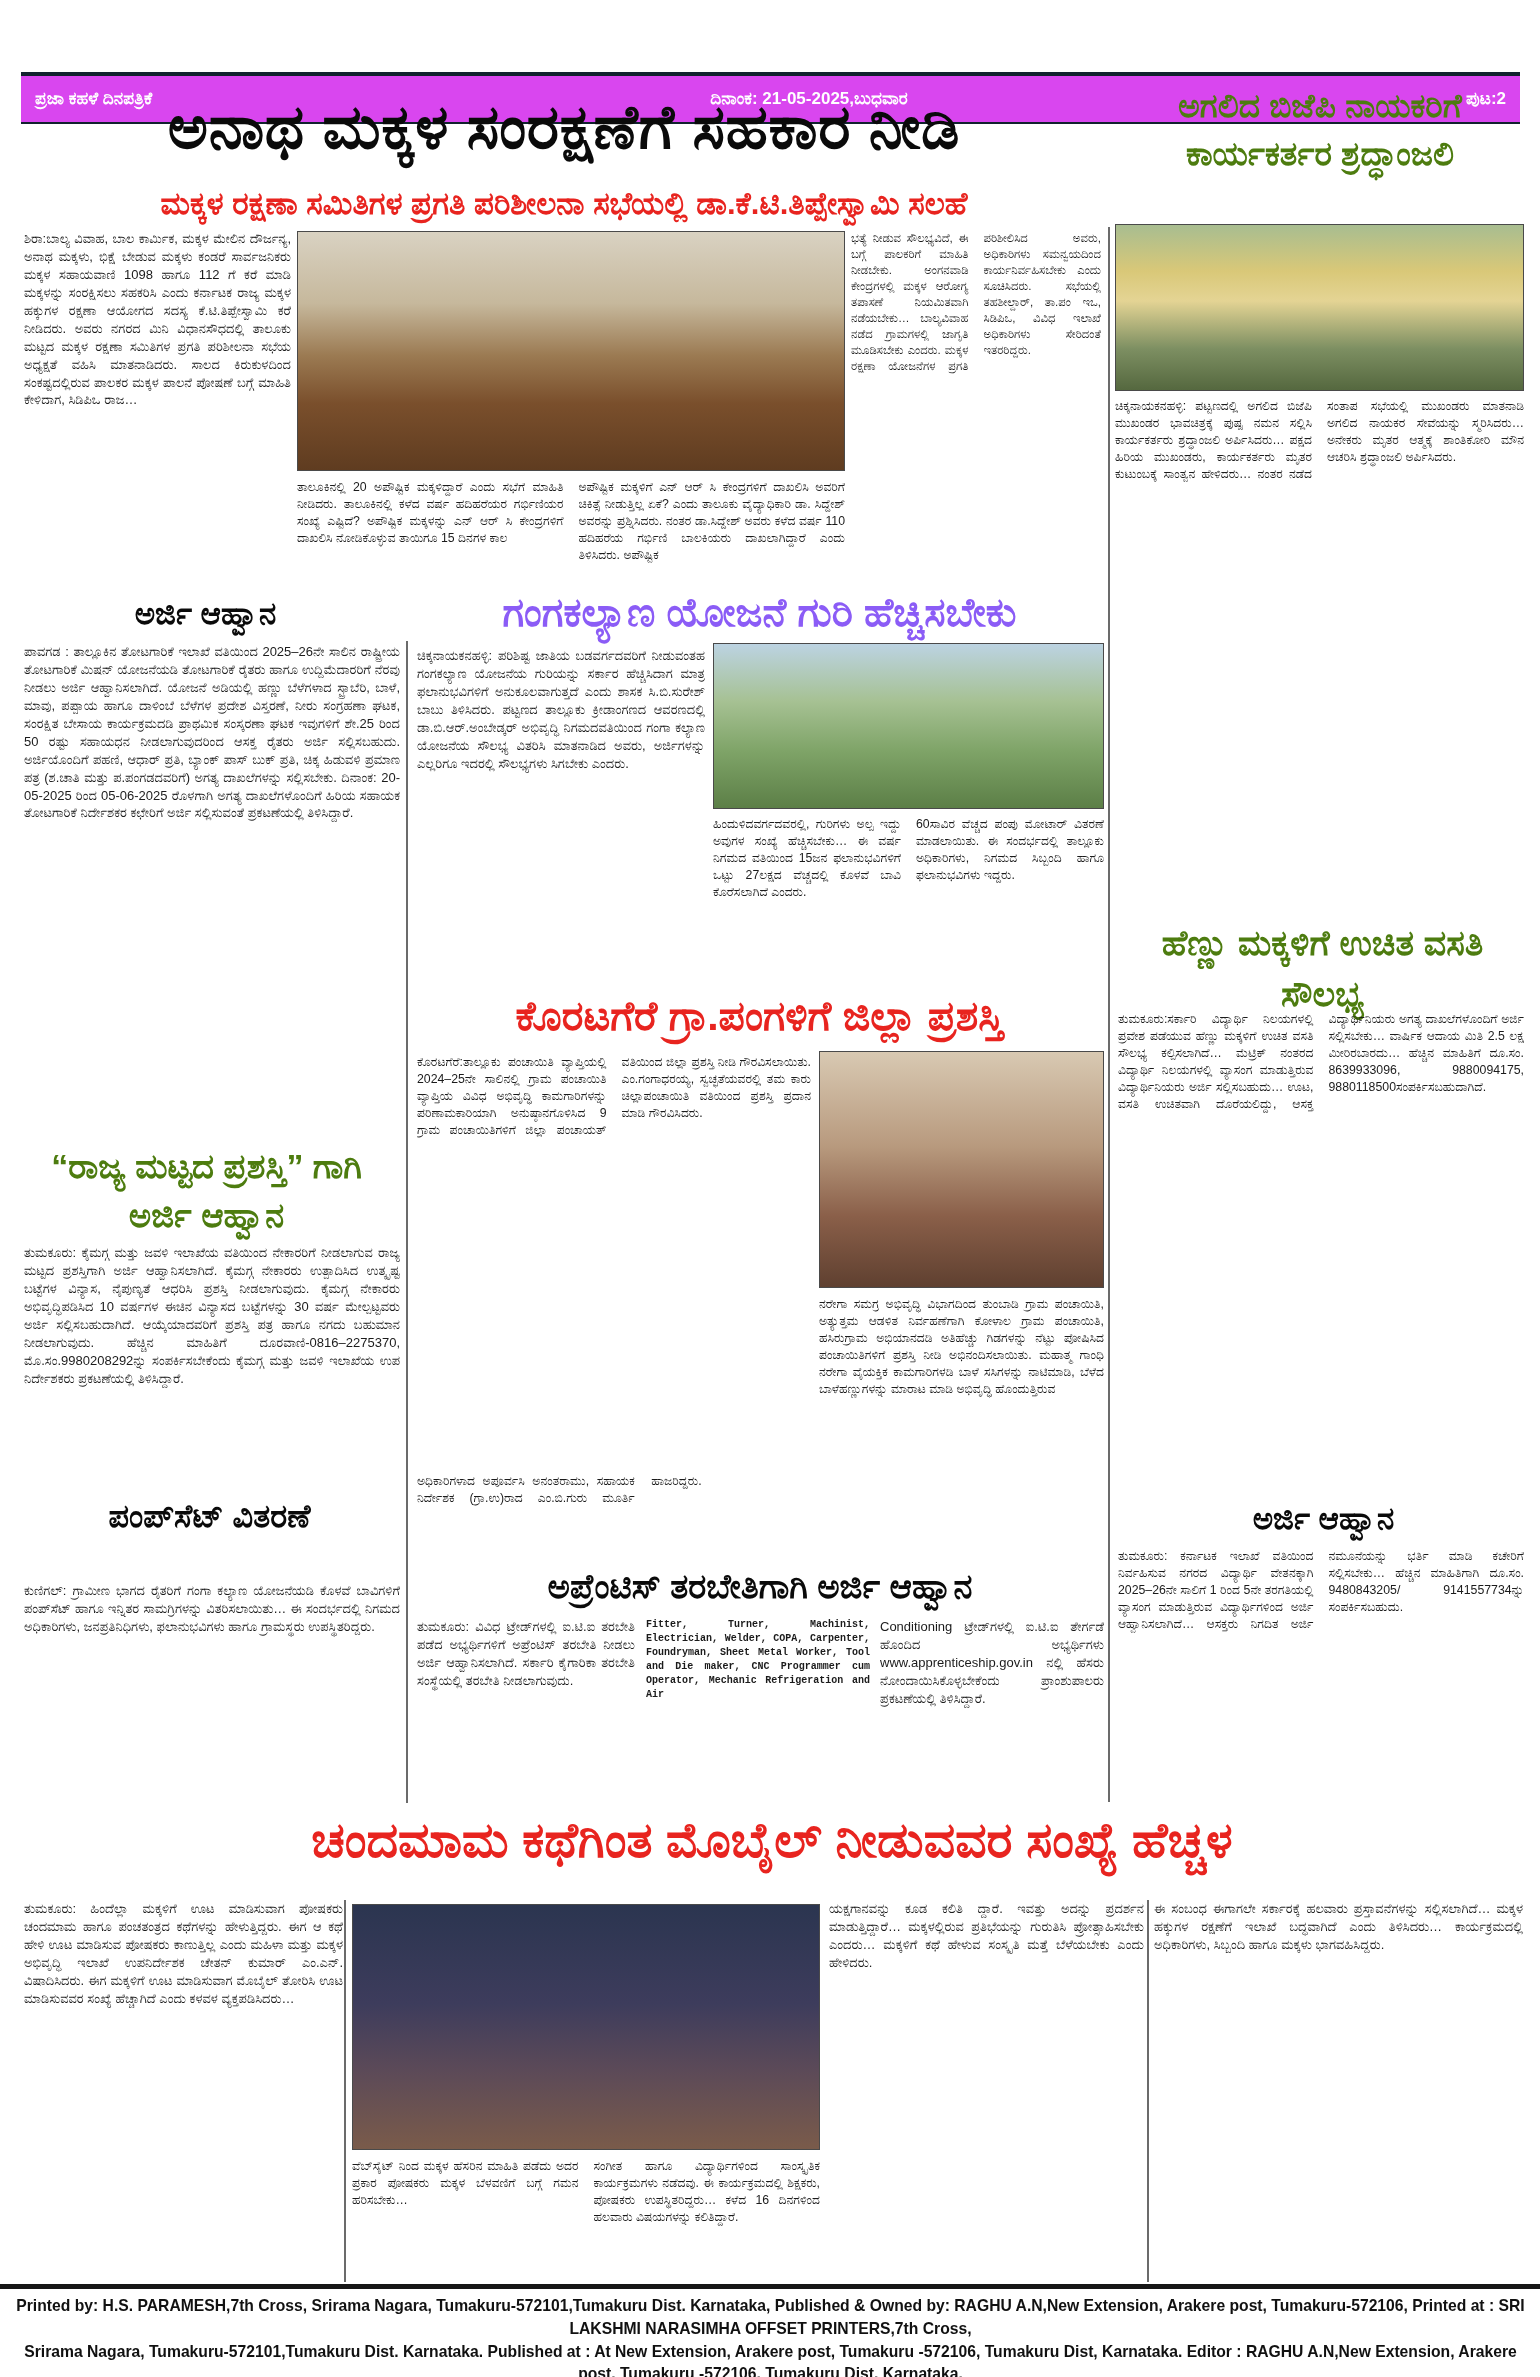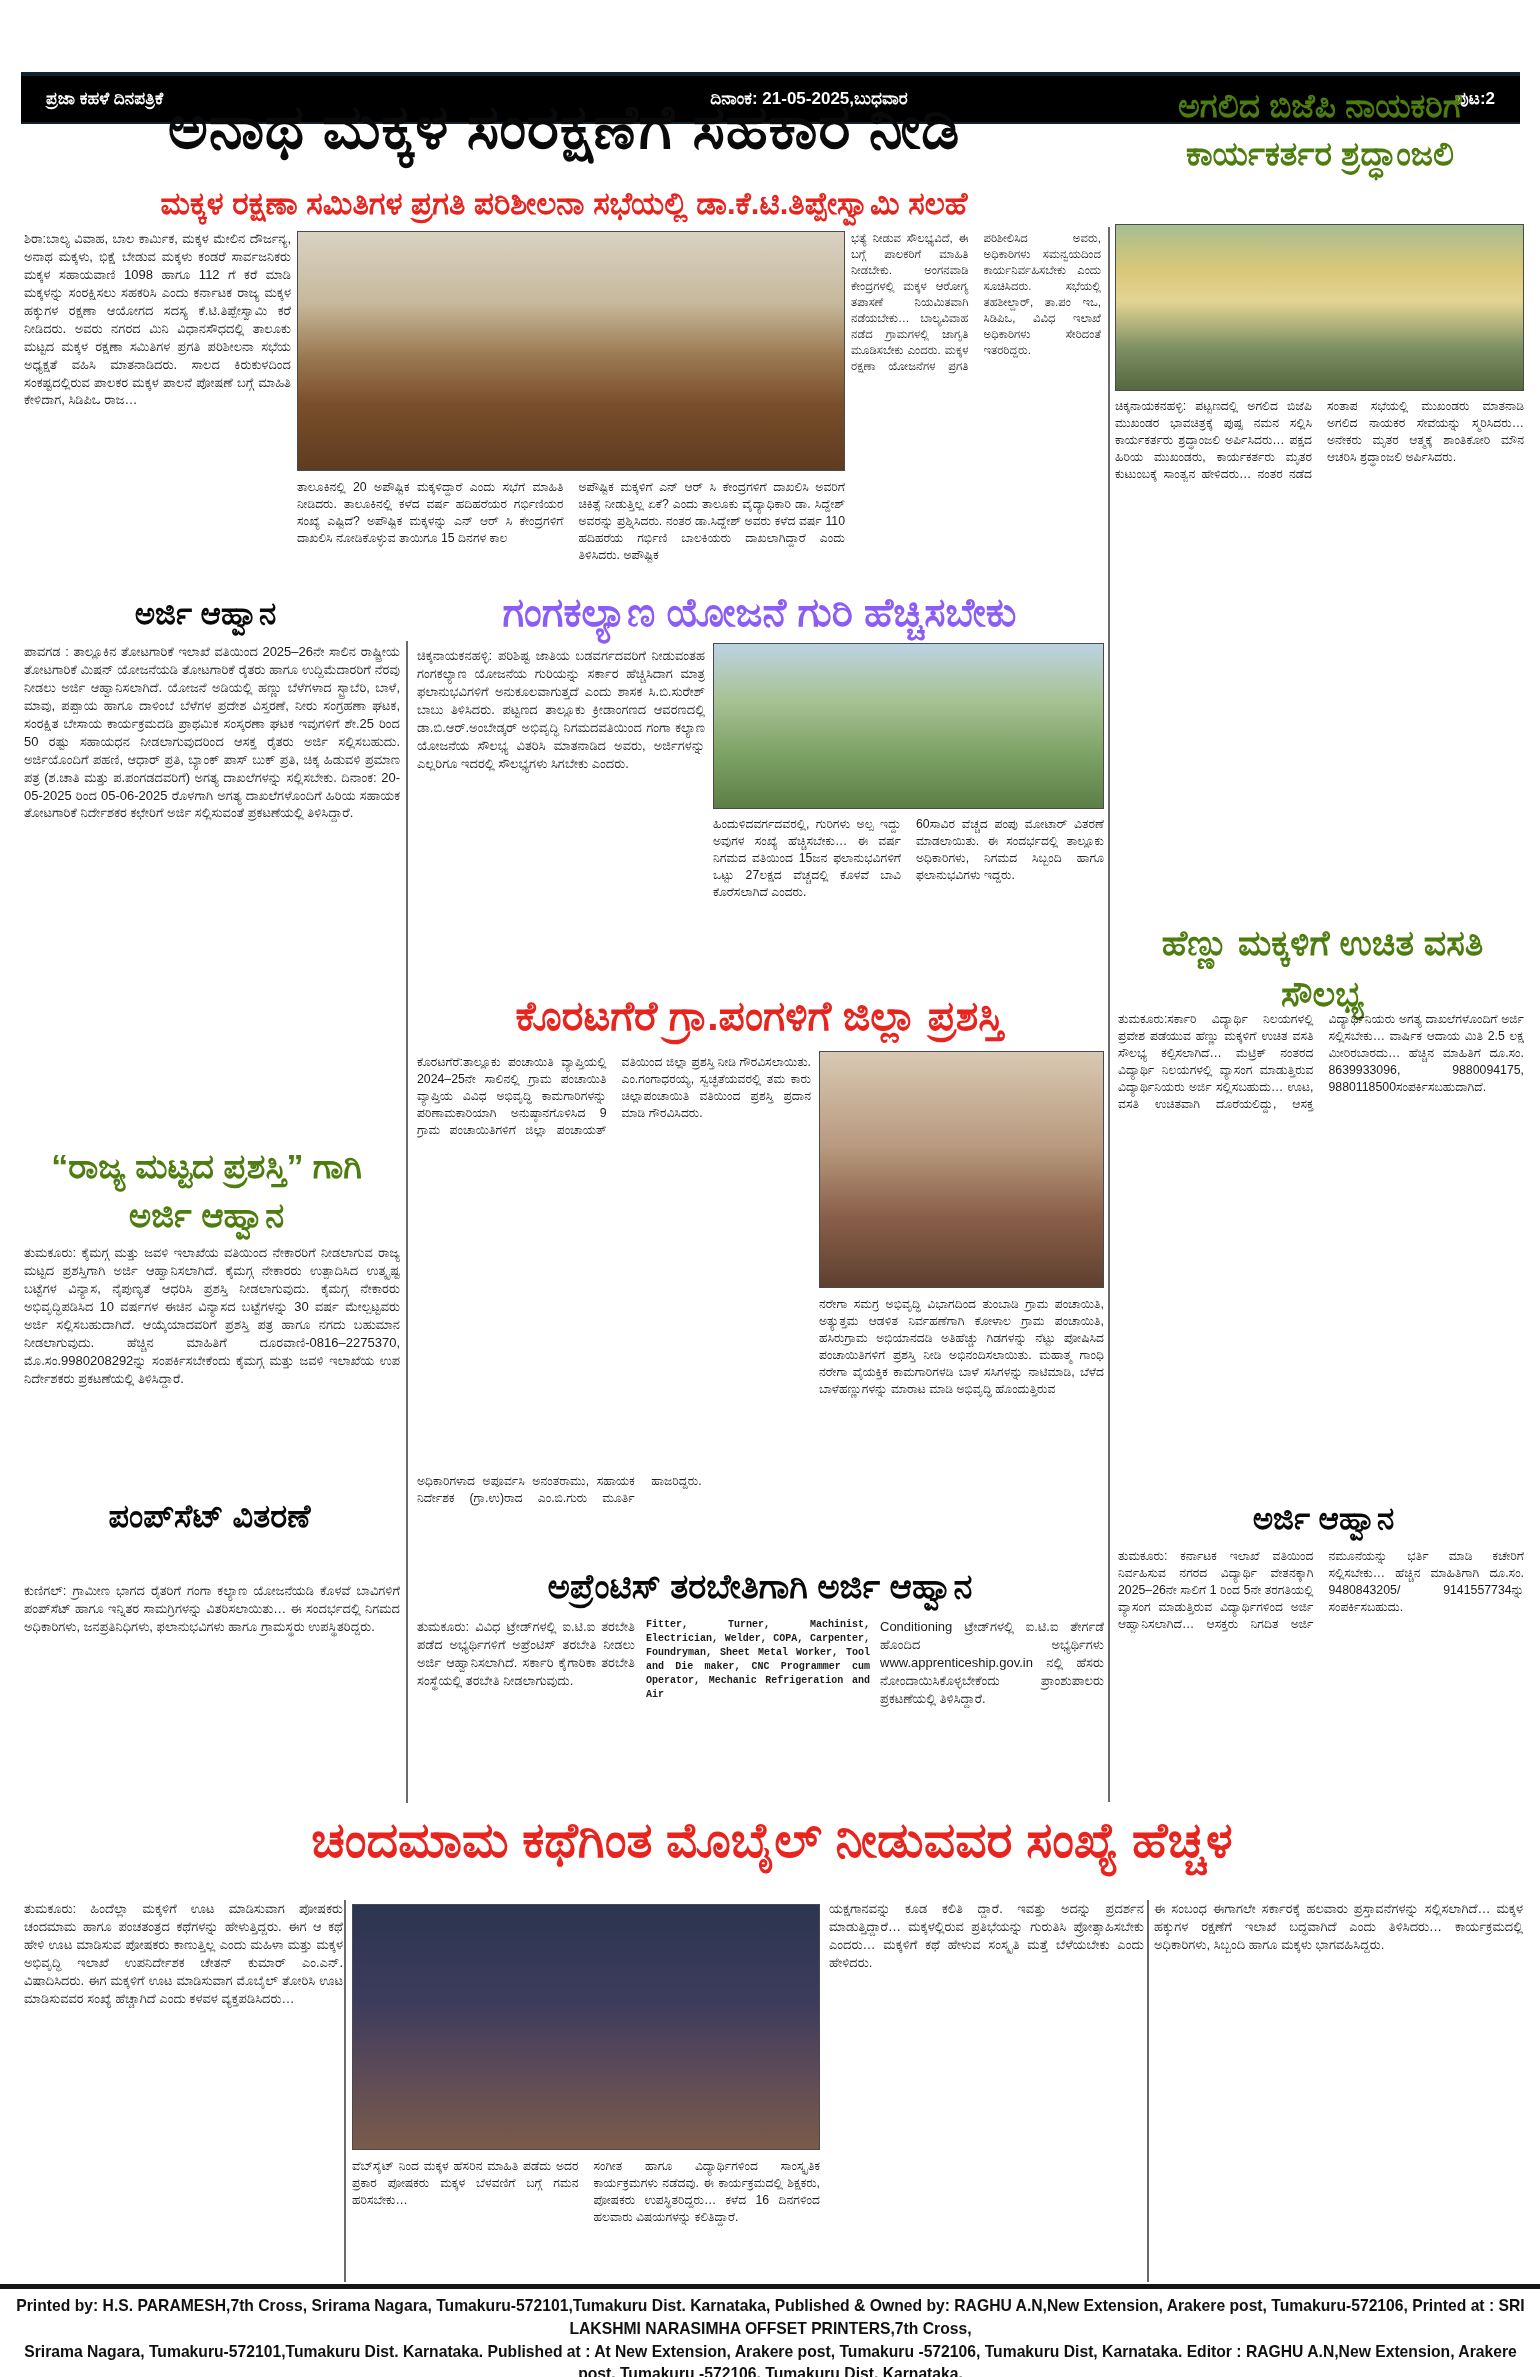--- a/index.html
+++ b/index.html
@@ -3,23 +3,23 @@
 <meta charset="utf-8">
 <style>
   html,body{margin:0;padding:0;background:#e8e8e8;}
   #page{position:relative;width:1541px;height:2377px;background:#ffffff;margin:0 auto;
         font-family:"Liberation Sans",sans-serif;color:#1b1b1b;overflow:hidden;}
   .abs{position:absolute;}
   .txt{font-size:13px;line-height:1.38;text-align:justify;overflow:hidden;}
   .cols2{column-count:2;column-gap:15px;}
   .cols3{column-count:3;column-gap:16.4px;}
   .center{text-align:center;}
-  .masthead{background:#000000;border-top:4.5px solid #11222e;border-bottom:2.2px solid #11222e;
+  .masthead{background:#d946ef;border-top:4.5px solid #11222e;border-bottom:2.2px solid #11222e;
             color:#ffffff;display:flex;align-items:center;justify-content:space-between;
-            padding:0 25px;box-sizing:border-box;font-weight:bold;font-size:17px;}
+            padding:0 14px;box-sizing:border-box;font-weight:bold;font-size:17px;}
   .headline-main{font-size:61px;font-weight:800;color:#0a0a0a;line-height:1.05;letter-spacing:0.7px;}
   .deck-red{font-size:31px;font-weight:800;color:#e8241f;}
   .head-side{font-size:33px;font-weight:800;color:#4d7c0f;line-height:1.45;}
   .head-sec{font-size:31px;font-weight:800;color:#0a0a0a;}
   .head-sec-lg{font-size:40px;font-weight:800;color:#8b5cf6;}
   .head-red{font-weight:800;color:#e8241f;}
   .photo{border:0.7px solid #4a4a4a;box-sizing:border-box;}
   .ph-meeting{background:linear-gradient(180deg,#d9d2c2 0%,#c6b89c 30%,#9b7a52 52%,#7a4f2c 72%,#5f3c20 100%);}
   .ph-bjp{background:linear-gradient(180deg,#a8bd90 0%,#d9c878 28%,#e4d494 46%,#7d8f62 75%,#55683f 100%);}
   .ph-ganga{background:linear-gradient(180deg,#bcd3e2 0%,#a6c193 35%,#7fa468 65%,#5c7f47 100%);}

